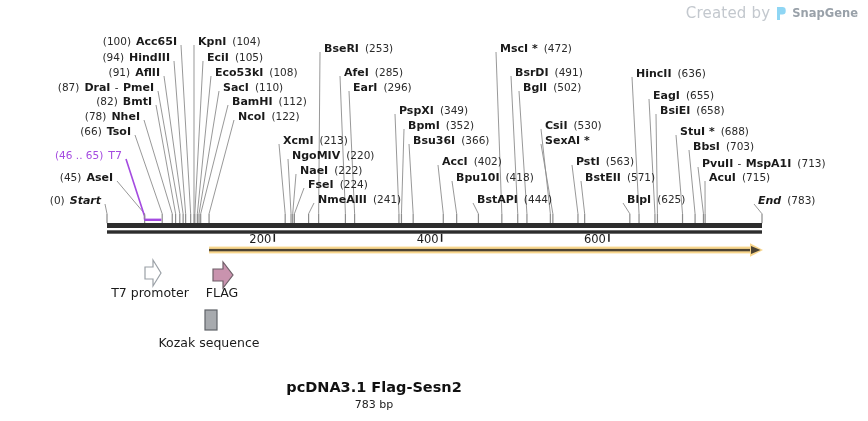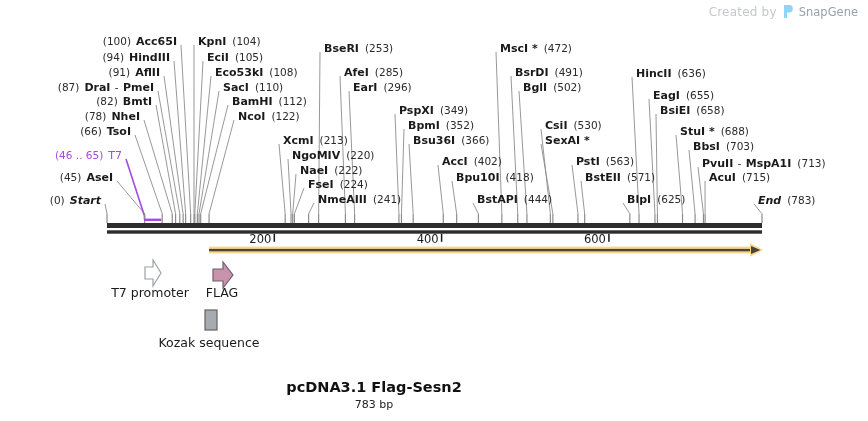--- a/index.html
+++ b/index.html
@@ -1,21 +1,21 @@
 <!DOCTYPE html>
 <html><head>
 <meta charset="utf-8">
 <style>
   html,body{margin:0;padding:0;background:#ffffff;}
   .canvas{position:relative;width:868px;height:421px;background:#ffffff;overflow:hidden;
           font-family:"DejaVu Sans","Liberation Sans",sans-serif;}
   #mapsvg{position:absolute;left:0;top:0;}
   .watermark{position:absolute;top:4px;right:10px;display:flex;align-items:center;gap:5px;}
-  .wm-created{font-size:12px;color:#C3C8CE;letter-spacing:.2px;}
-  .wm-brand{font-size:11.5px;color:#99A1A9;font-weight:400;}
+  .wm-created{font-size:15px;color:#C3C8CE;letter-spacing:.2px;}
+  .wm-brand{font-size:11.5px;color:#99A1A9;font-weight:700;}
   .titleblock{position:absolute;left:0;top:379px;width:748px;text-align:center;}
   .map-title{font-size:14.5px;font-weight:bold;color:#111111;}
   .map-sub{font-size:11px;color:#222222;margin-top:3px;}
 </style>
 </head>
 <body>
 
 <div class="canvas">
 
   <svg id="mapsvg" width="868" height="421" viewBox="0 0 868 421">

